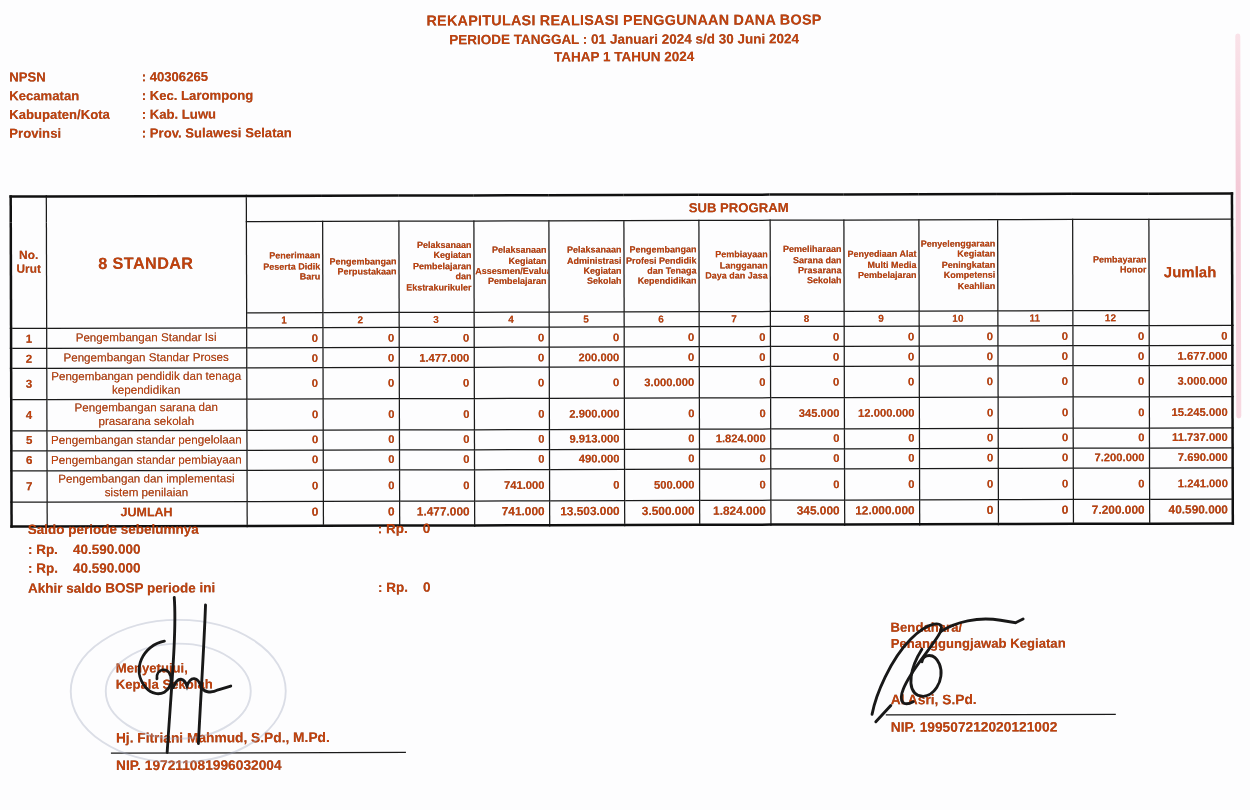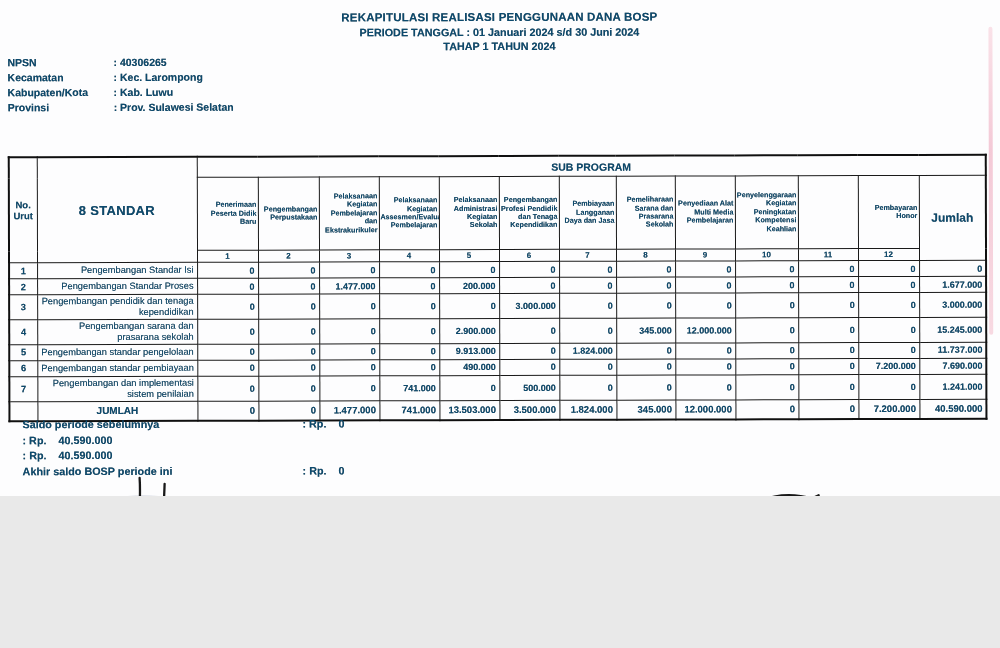--- a/index.html
+++ b/index.html
@@ -1,18 +1,18 @@
 <!DOCTYPE html>
 <html><head>
 <meta charset="utf-8">
 <style>
   html,body{margin:0;padding:0;background:#e9e9e9;}
   .page{
-    position:relative; width:1000px; height:496px; background:#fdfdfe;
-    font-family:"Liberation Sans", sans-serif; color:#0c4a6e; overflow:hidden;
+    position:relative; width:1000px; height:648px; background:#fdfdfe;
+    font-family:"Liberation Sans", sans-serif; color:#c2410c; overflow:hidden;
   }
   .scan{position:absolute; inset:0; transform:rotate(-0.15deg); text-shadow:0 0 .5px rgba(20,20,20,.55);}
 
   
   .doc-header{position:absolute; top:11px; left:0; width:100%; text-align:center; font-weight:bold;}
   .doc-title{font-size:11.5px; letter-spacing:.2px;}
   .doc-sub{font-size:10.8px; margin-top:2.5px;}
 
   
   .meta{position:absolute; top:54px; left:8px; font-size:10.5px; font-weight:bold;}
@@ -23,21 +23,21 @@
   table.main{position:absolute; top:155px; left:8px; width:977px; border-collapse:collapse; table-layout:fixed; border:2px solid #101010;}
   table.main th, table.main td{border:1px solid #1a1a1a; overflow:hidden;}
   th.th-no{font-size:9.5px; padding:0 2px;}
   th.th-standar{font-size:13px; letter-spacing:.3px;}
   th.th-group{font-size:10.5px; height:17px;}
   th.th-col{font-size:7.2px; line-height:1.18; padding:1px 1px; height:70px; vertical-align:middle; text-align:right;}
   th.th-num{font-size:8px; height:11px; padding:0;}
   th.th-jumlah{font-size:12px;}
   tbody td{font-size:9px; font-weight:bold; text-align:right; padding:1px 3px; vertical-align:middle; height:13px;}
   tbody td.no{text-align:center; font-size:9.3px; padding:1px 1px;}
-  tbody td.label{text-align:right; font-weight:normal; font-size:9.3px; line-height:1.18; padding:1px 3px;}
+  tbody td.label{text-align:center; font-weight:normal; font-size:9.3px; line-height:1.18; padding:1px 3px;}
   tbody tr.total td{height:16px; font-size:9.5px;}
   tbody tr.total td.label{text-align:center; font-weight:bold; font-size:10px;}
 
   
   .summary{position:absolute; top:417px; left:22px; font-size:10.8px; font-weight:bold;}
   .summary-row{display:flex; height:15.6px;}
   .summary-label{width:280px;}
   .summary-currency{width:36px;}
 
   

